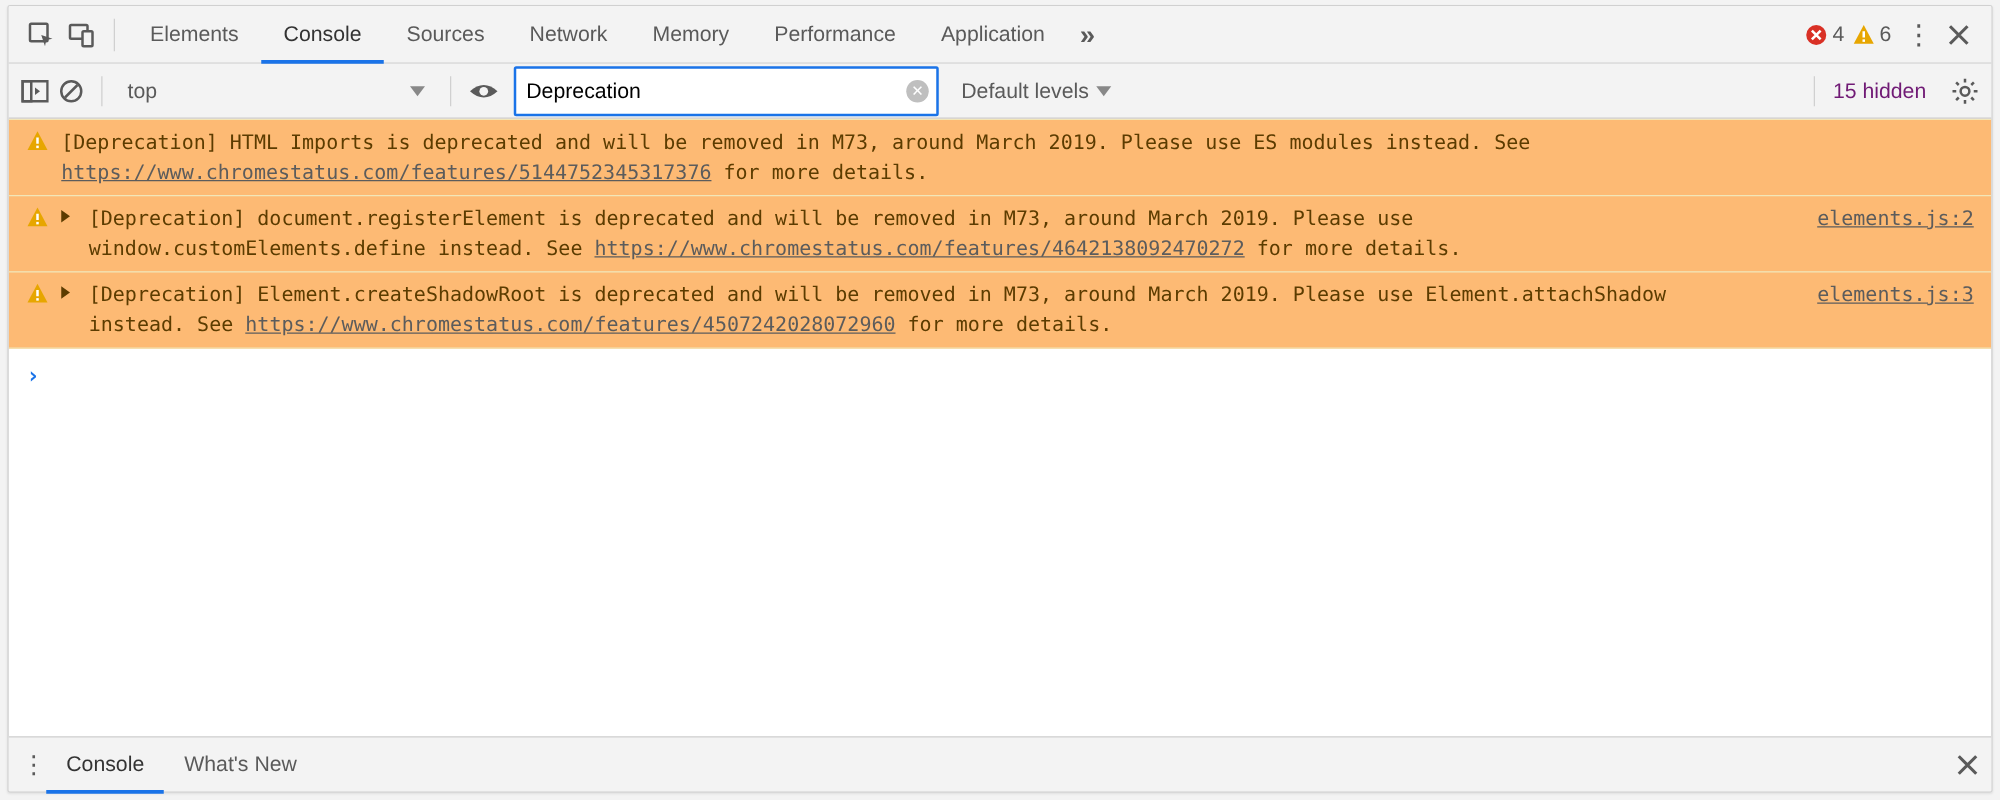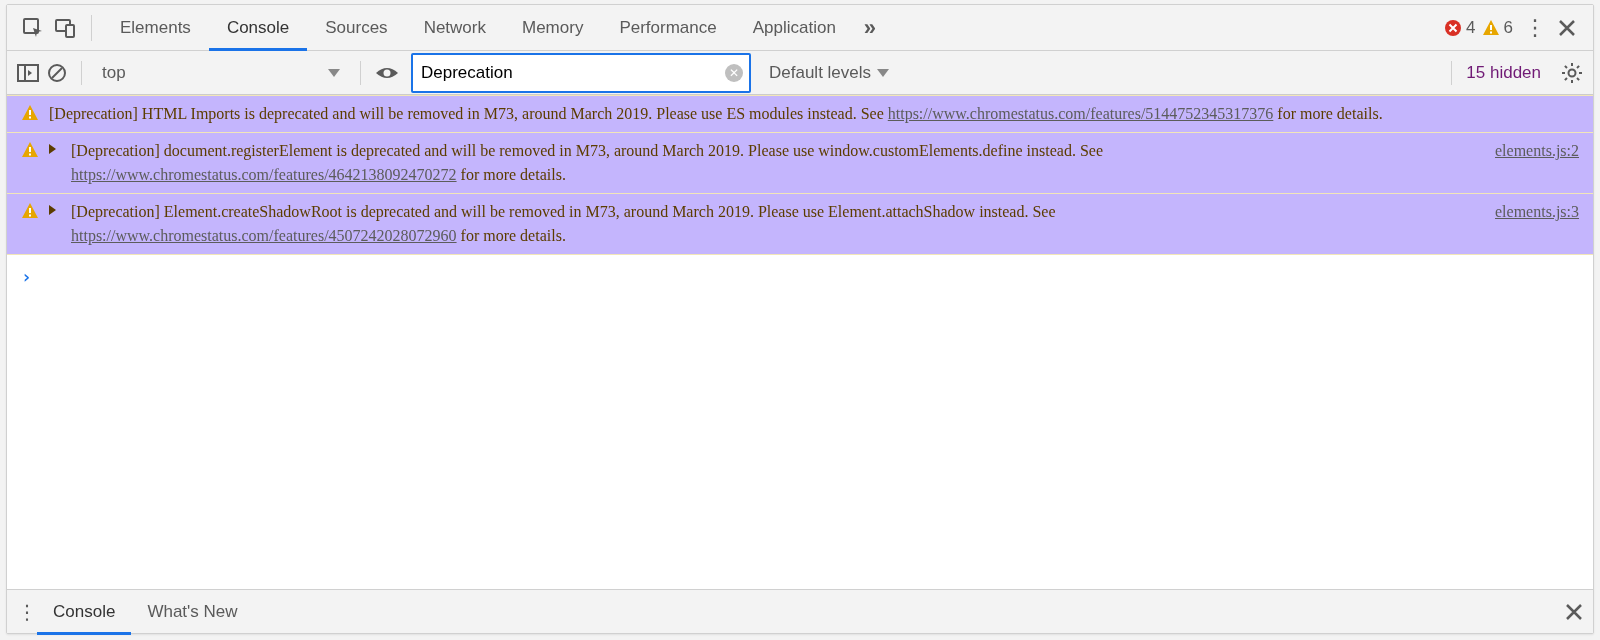--- a/index.html
+++ b/index.html
@@ -122,23 +122,22 @@
     font-family: Menlo, Consolas, monospace;
     font-size: 16px;
     line-height: 1.5;
   }
   .msg {
     display: flex;
     gap: 8px;
     padding: 6px 14px 6px 14px;
     border-top: 1px solid #f2e6b8;
     border-bottom: 1px solid #f2e6b8;
-    background: #c4b5fd;
+    background: #fdba74;
     color: #5c3c00;
-    font-family: Liberation Serif, serif;
   }
   .msg + .msg { margin-top: -1px; }
   .msg .icon-col { width: 20px; flex-shrink: 0; padding-top: 2px; }
   .msg .expand-col { width: 14px; flex-shrink: 0; color: #5c3c00; padding-top: 2px; font-size: 12px;}
   .msg .text-col { flex: 1; word-wrap: break-word; }
   .msg .src-col { width: 170px; flex-shrink: 0; text-align: right; }
   .msg .src-col a { color: #5c5c5c; text-decoration: underline; cursor: pointer; }
   .msg a.link { color: #5c5c5c; text-decoration: underline; cursor: pointer; }
   .prompt {
     padding: 8px 14px;

